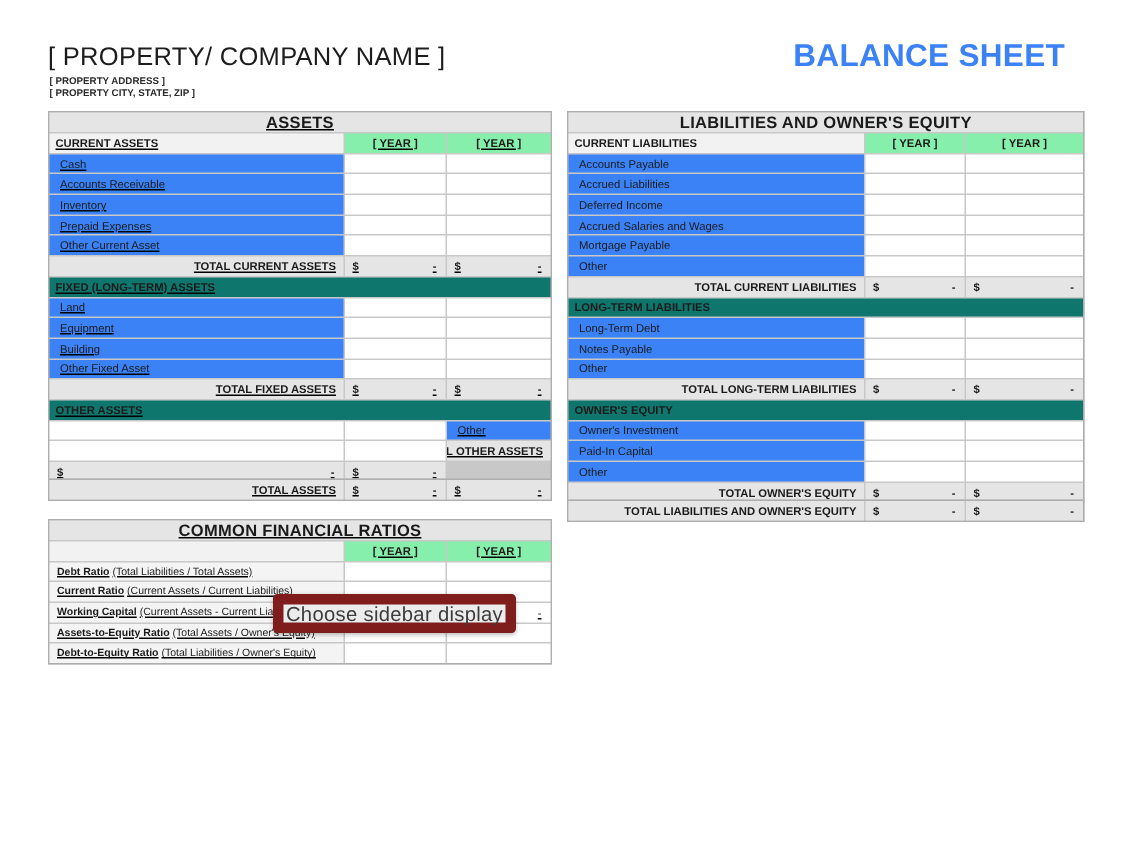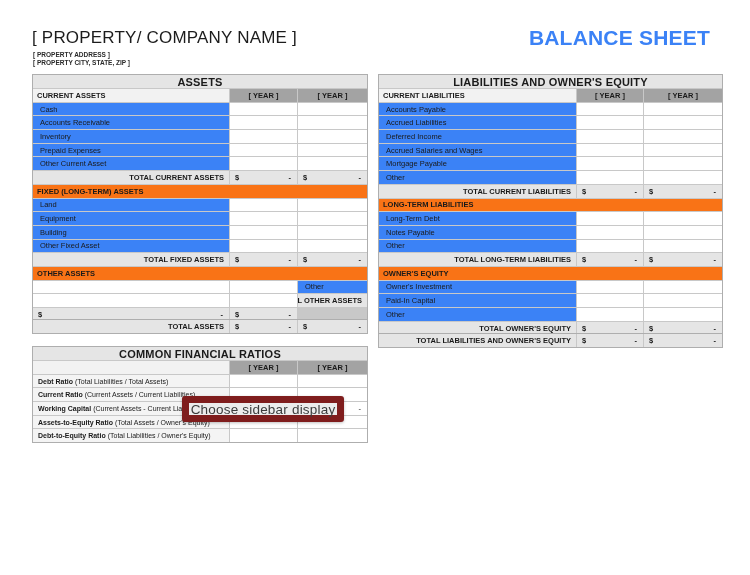--- a/index.html
+++ b/index.html
@@ -6,27 +6,27 @@
   html,body { background:#ffffff; }
   .sheet {
     position:relative; width:750px; height:575px; background:#ffffff;
     font-family:"Liberation Sans","DejaVu Sans",sans-serif; overflow:hidden;
   }
   .company-name { position:absolute; left:32px; top:28px; font-size:17px; font-weight:400; color:#1c1c1c; letter-spacing:0.2px; }
   .address-block { position:absolute; left:33px; top:51px; font-size:6.5px; font-weight:bold; color:#2b2b2b; line-height:7.5px; }
   .sheet-title { position:absolute; right:40px; top:26px; font-size:21px; font-weight:bold; color:#3b82f6; letter-spacing:0.2px; }
 
   .tbl { position:absolute; display:grid; gap:1px; background:#c8c8c8; border:1px solid #aeaeae; }
-  .tbl.cols-left  { grid-template-columns:196px 67px 69px; }
+  .tbl.cols-left  { grid-template-columns:196px 67px 69px;text-decoration:underline; }
   .tbl.cols-right { grid-template-columns:197px 66px 78px; }
   .tbl .cell { background:#fff; font-size:7.5px; color:#1a1a1a; display:flex; align-items:center; padding:0 4px; white-space:nowrap; overflow:hidden; }
   .cell.title { grid-column:1/-1; justify-content:center; font-weight:bold; font-size:11px; background:#e5e5e5; letter-spacing:0.2px; }
-  .cell.section { grid-column:1/-1; font-weight:bold; background:#f97316; }
+  .cell.section { grid-column:1/-1; font-weight:bold; background:#0f766e; }
   .cell.colhead-label { background:#f2f2f2; font-weight:bold; }
-  .cell.yearhead { font-weight:bold; justify-content:center; background:#a3a3a3; }
+  .cell.yearhead { font-weight:bold; justify-content:center; background:#86efac; }
   .cell.label { background:#3b82f6; padding-left:7px; }
   .cell.value { background:#fff; }
   .cell.total-label { background:#e5e5e5; font-weight:bold; justify-content:flex-end; padding-right:5px; }
   .cell.money { background:#e5e5e5; font-weight:bold; justify-content:space-between; padding:0 6px 0 5px; }
   .cell.money-white { background:#fff; justify-content:space-between; padding:0 6px 0 5px; }
   .cell.ratio-label { background:#f4f4f4; font-size:7px; padding-left:5px; }
   .cell.ratio-label b { margin-right:2px; }
 
   .tooltip {
     position:absolute; left:182px; top:396px; width:162px; height:26px;

